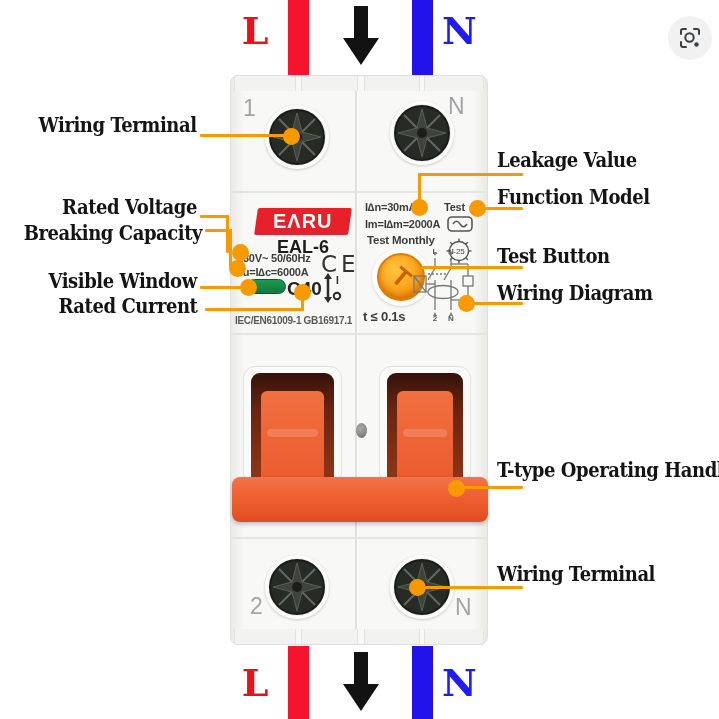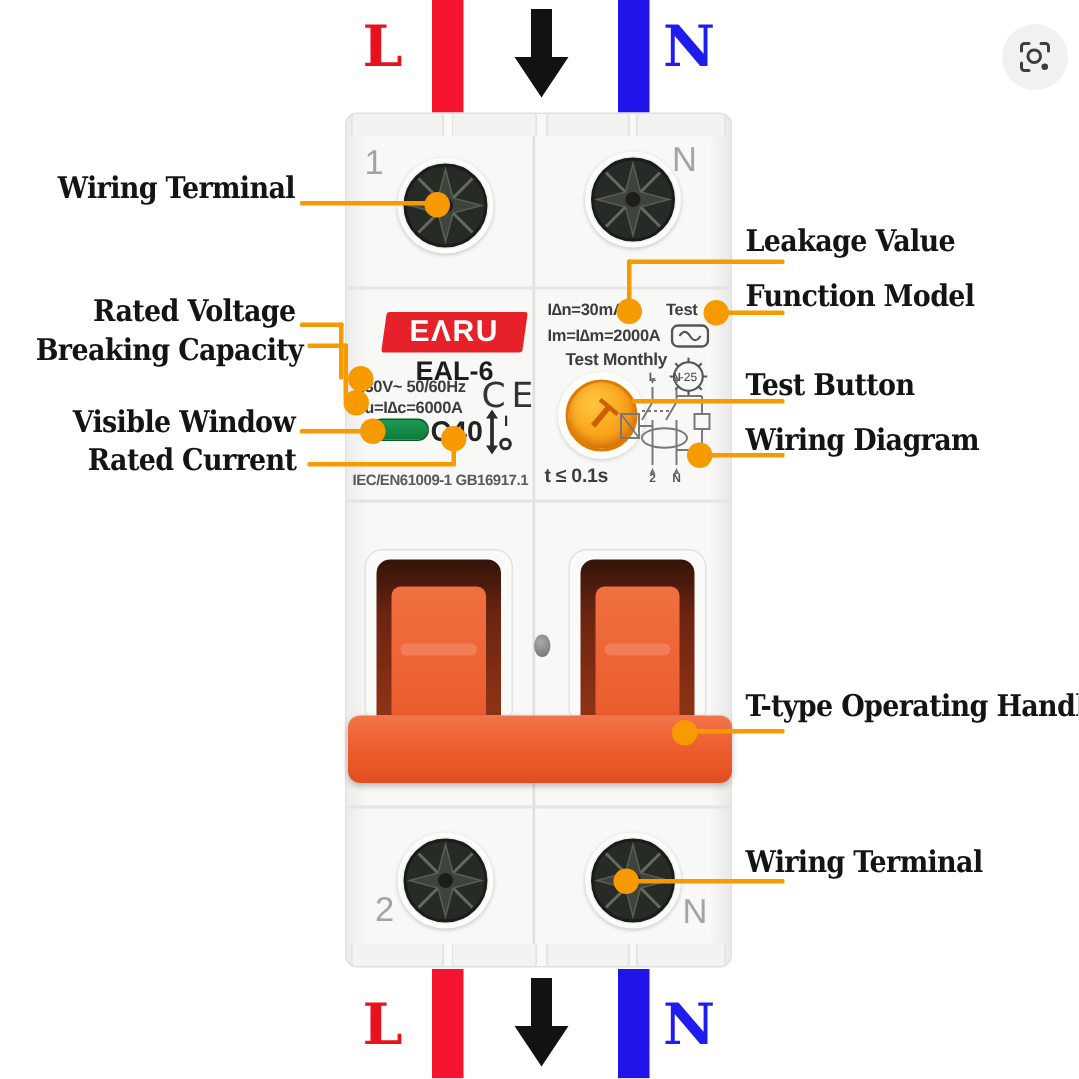--- a/index.html
+++ b/index.html
@@ -190,21 +190,21 @@
   </svg>
   <div class="std">IEC/EN61009-1 GB16917.1</div>
 
   <div class="mark" style="left:365px;top:201px">I∆n=30mA</div>
   <div class="mark" style="left:444px;top:201px">Test</div>
   <div class="mark" style="left:365px;top:218px">Im=I∆m=2000A</div>
   <svg style="position:absolute;left:447px;top:216px" width="26" height="16" viewBox="0 0 26 16">
     <rect x="1" y="1" width="24" height="14" rx="4" fill="none" stroke="#555" stroke-width="1.6"></rect>
     <path d="M6 8 q3.5 -5.5 7 0 q3.5 5.5 7 0" fill="none" stroke="#555" stroke-width="1.4"></path>
   </svg>
-  <div class="mark" style="left:377px;top:234px;font-size:11.5px">Test Monthly</div>
+  <div class="mark" style="left:367px;top:234px;font-size:11.5px">Test Monthly</div>
   <svg style="position:absolute;left:445px;top:237px" width="28" height="28" viewBox="0 0 28 28">
     <circle cx="14" cy="14" r="9.5" fill="none" stroke="#555" stroke-width="1.4"></circle>
     <g stroke="#555" stroke-width="1.4">
       <line x1="14" y1="1.5" x2="14" y2="4.5"></line>
         <line x1="14" y1="26.5" x2="14" y2="23.5"></line>
       <line x1="1.5" y1="14" x2="4.5" y2="14"></line>
         <line x1="26.5" y1="14" x2="23.5" y2="14"></line>
       <line x1="5.2" y1="5.2" x2="7.3" y2="7.3"></line>
         <line x1="22.8" y1="5.2" x2="20.7" y2="7.3"></line>
       <line x1="5.2" y1="22.8" x2="7.3" y2="20.7"></line>

